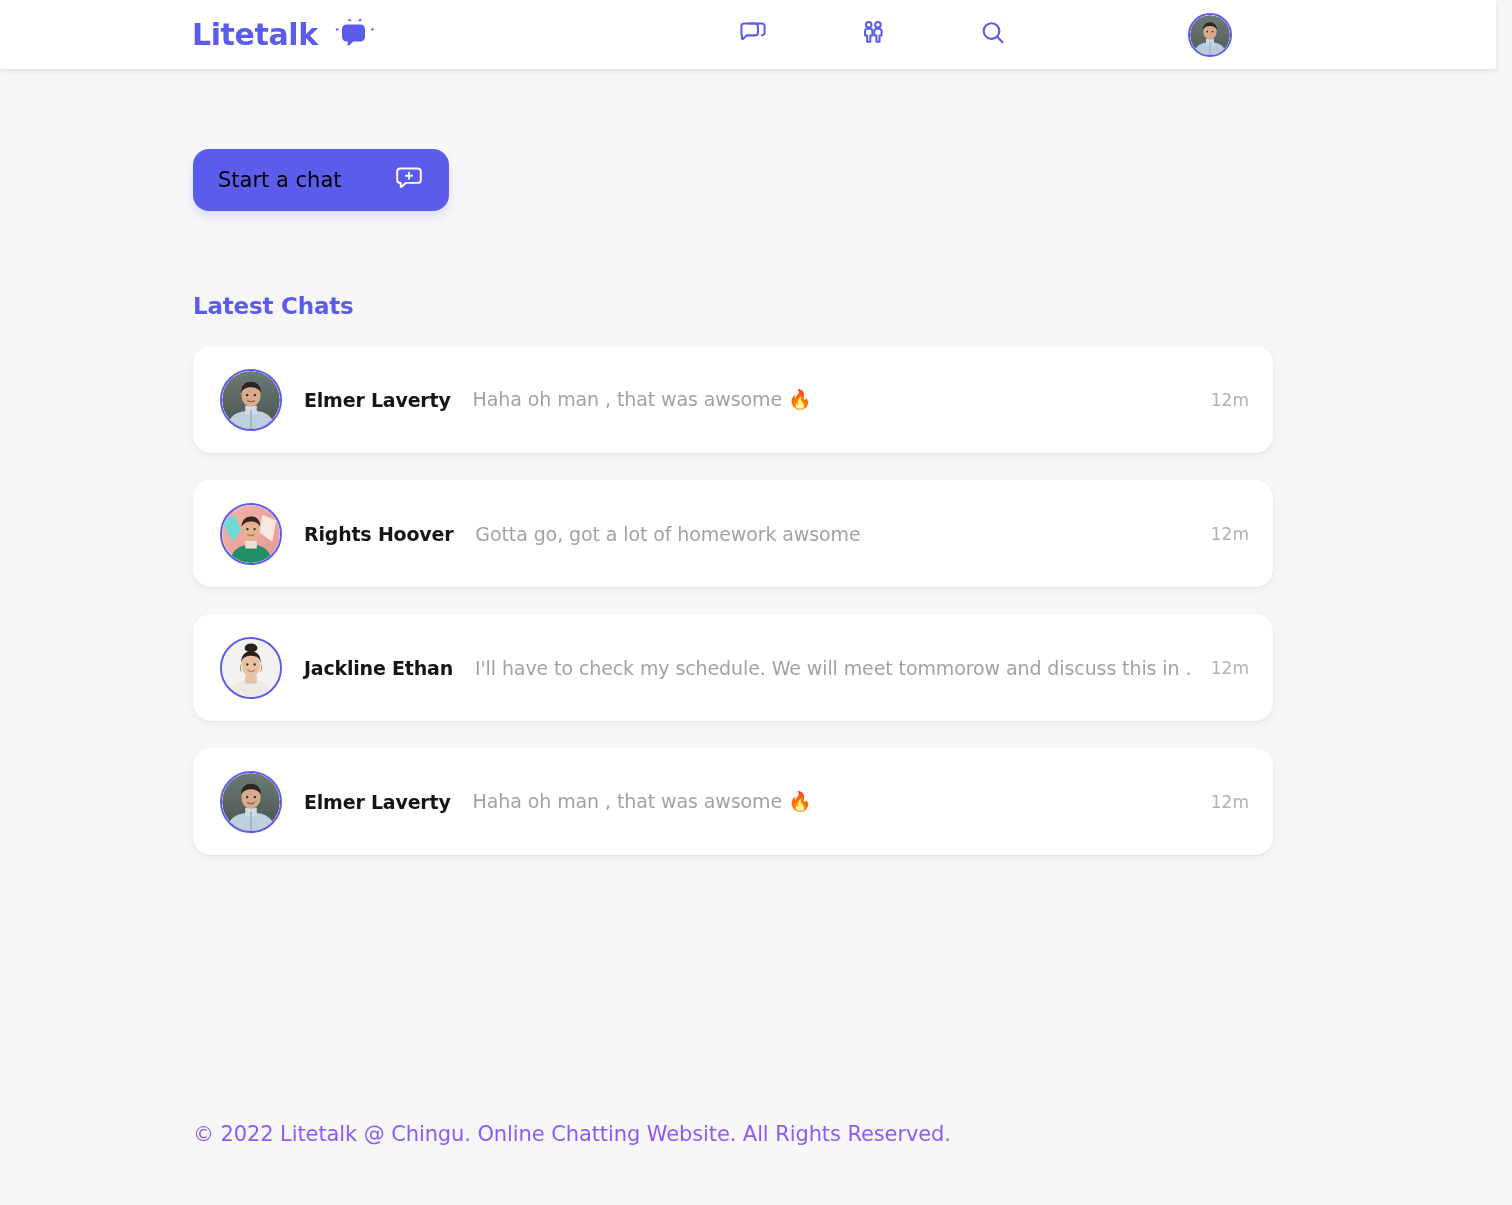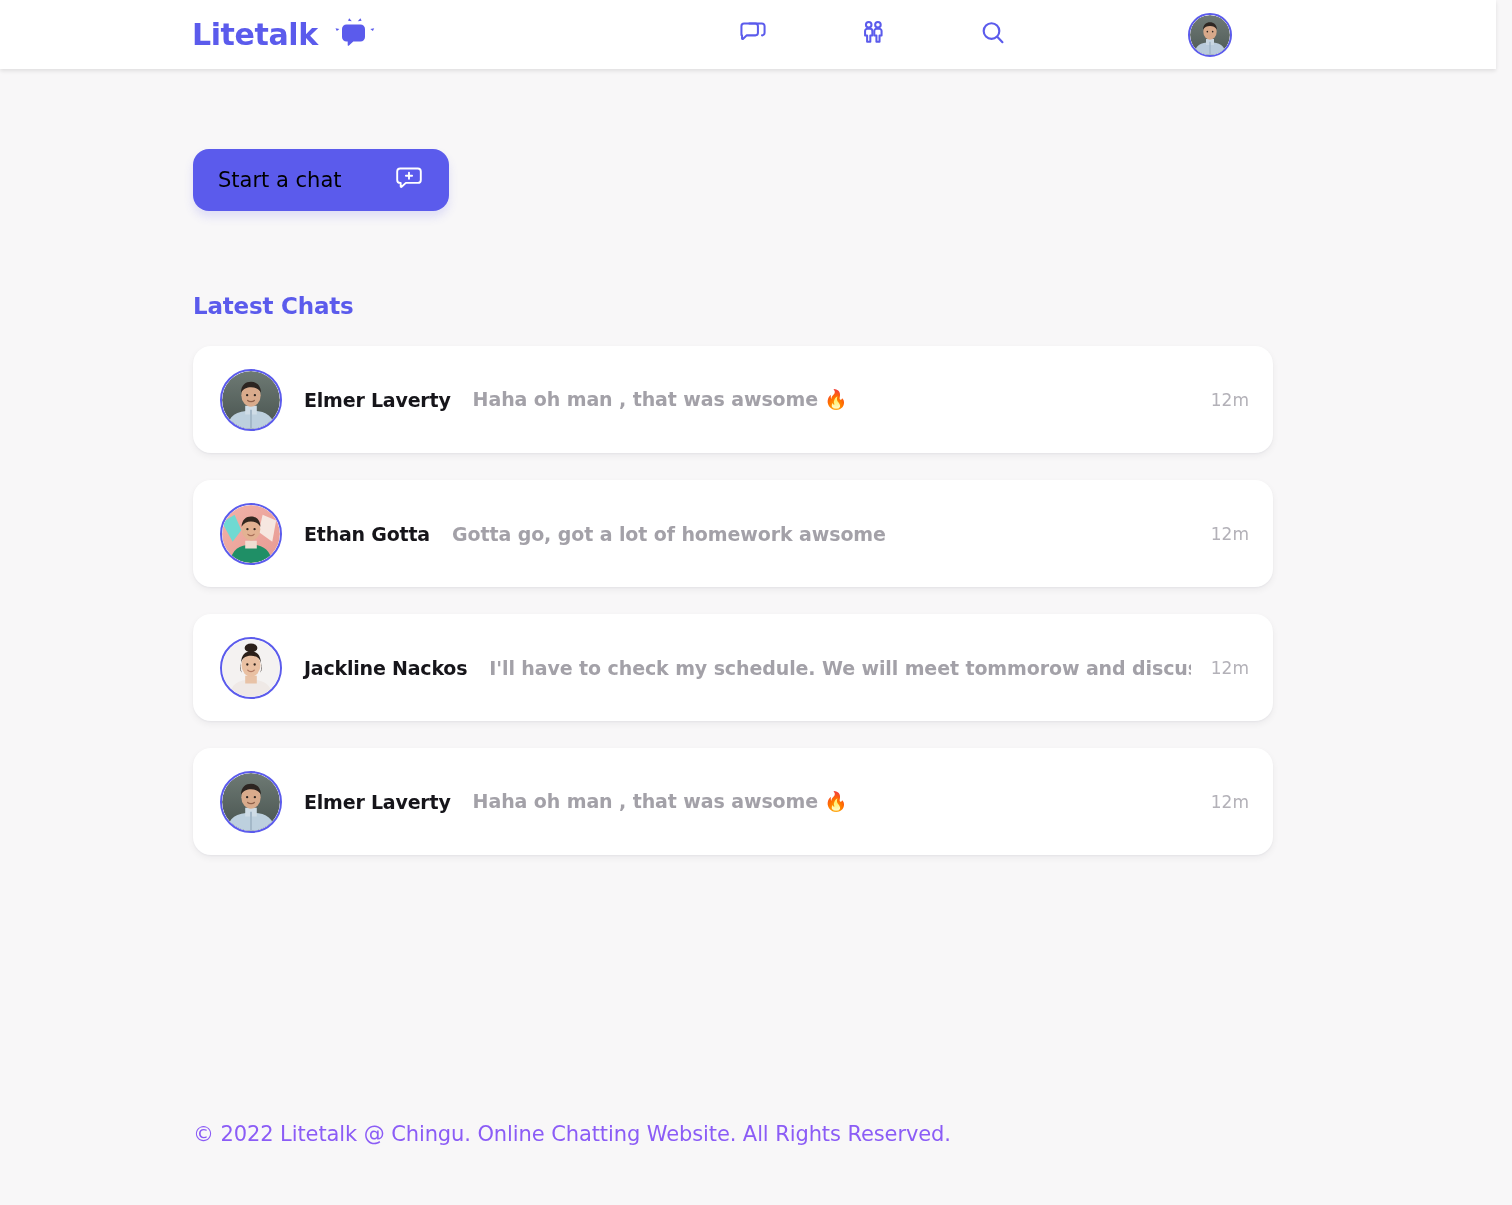--- a/index.html
+++ b/index.html
@@ -140,21 +140,20 @@
     letter-spacing: -0.2px;
   }
 
   .chat-msg {
     margin-left: 22px;
     font-size: 19px;
     color: #a3a1a8;
     white-space: nowrap;
     overflow: hidden;
     letter-spacing: -0.1px;
-    font-weight: bold;
   }
 
   .chat-time {
     margin-left: auto;
     font-size: 17px;
     color: #b3b1b8;
     padding-left: 20px;
     white-space: nowrap;
   }
 
@@ -310,21 +309,21 @@
             <path d="M8 60c2-14 10-19 22-19s20 5 22 19z" fill="#1f8f66"></path>
             <path d="M24 37h12v8H24z" fill="#f0ddd2"></path>
             <ellipse cx="30" cy="25" rx="9.6" ry="11.6" fill="#e3b292"></ellipse>
             <path d="M20.2 22.6c.4-7.8 4.8-10.8 9.8-10.8s9.4 3 9.8 10.8c-2.2-4-5.6-5.6-9.8-5.6s-7.6 1.6-9.8 5.6z" fill="#33271f"></path>
             <circle cx="26.3" cy="25" r="1.2" fill="#33271f"></circle>
             <circle cx="33.7" cy="25" r="1.2" fill="#33271f"></circle>
             <path d="M26.8 30.3c1.6 1.8 4.8 1.8 6.4 0" stroke="#a9715a" stroke-width="1.2" fill="none" stroke-linecap="round"></path>
           </g>
         </svg>
       </div>
-      <span class="chat-name">Ethan Gotta</span>
+      <span class="chat-name">Rights Hoover</span>
       <span class="chat-msg">Gotta go, got a lot of homework awsome</span>
       <span class="chat-time">12m</span>
     </div>
 
     <div class="chat-card">
       <div class="chat-avatar">
         <svg class="face" viewBox="0 0 60 60">
           <defs>
             <clipPath id="c3">
                 <circle cx="30" cy="30" r="30"></circle>
@@ -338,21 +337,21 @@
             <path d="M19.8 25c0-8.6 4.6-12.2 10.2-12.2S40.2 16.4 40.2 25c-1-5.4-4.6-7.6-10.2-7.6S20.8 19.6 19.8 25z" fill="#2b201a"></path>
             <ellipse cx="30" cy="9.2" rx="6.6" ry="4.6" fill="#2b201a"></ellipse>
             <path d="M19.8 24c-1.6 4-1.2 8.6.6 11-1.8-5-1.2-8.6-.6-11z" fill="#2b201a"></path>
             <path d="M40.2 24c1.6 4 1.2 8.6-.6 11 1.8-5 1.2-8.6.6-11z" fill="#2b201a"></path>
             <circle cx="26.2" cy="26.4" r="1.2" fill="#2b201a"></circle>
             <circle cx="33.8" cy="26.4" r="1.2" fill="#2b201a"></circle>
             <path d="M26.6 32.2c1.8 2.1 5 2.1 6.8 0" stroke="#b27a63" stroke-width="1.3" fill="none" stroke-linecap="round"></path>
           </g>
         </svg>
       </div>
-      <span class="chat-name">Jackline Nackos</span>
+      <span class="chat-name">Jackline Ethan</span>
       <span class="chat-msg">I'll have to check my schedule. We will meet tommorow and discuss this in . . .</span>
       <span class="chat-time">12m</span>
     </div>
 
     <div class="chat-card">
       <div class="chat-avatar">
         <svg class="face" viewBox="0 0 60 60">
           <defs>
             <clipPath id="c4">
                 <circle cx="30" cy="30" r="30"></circle>

